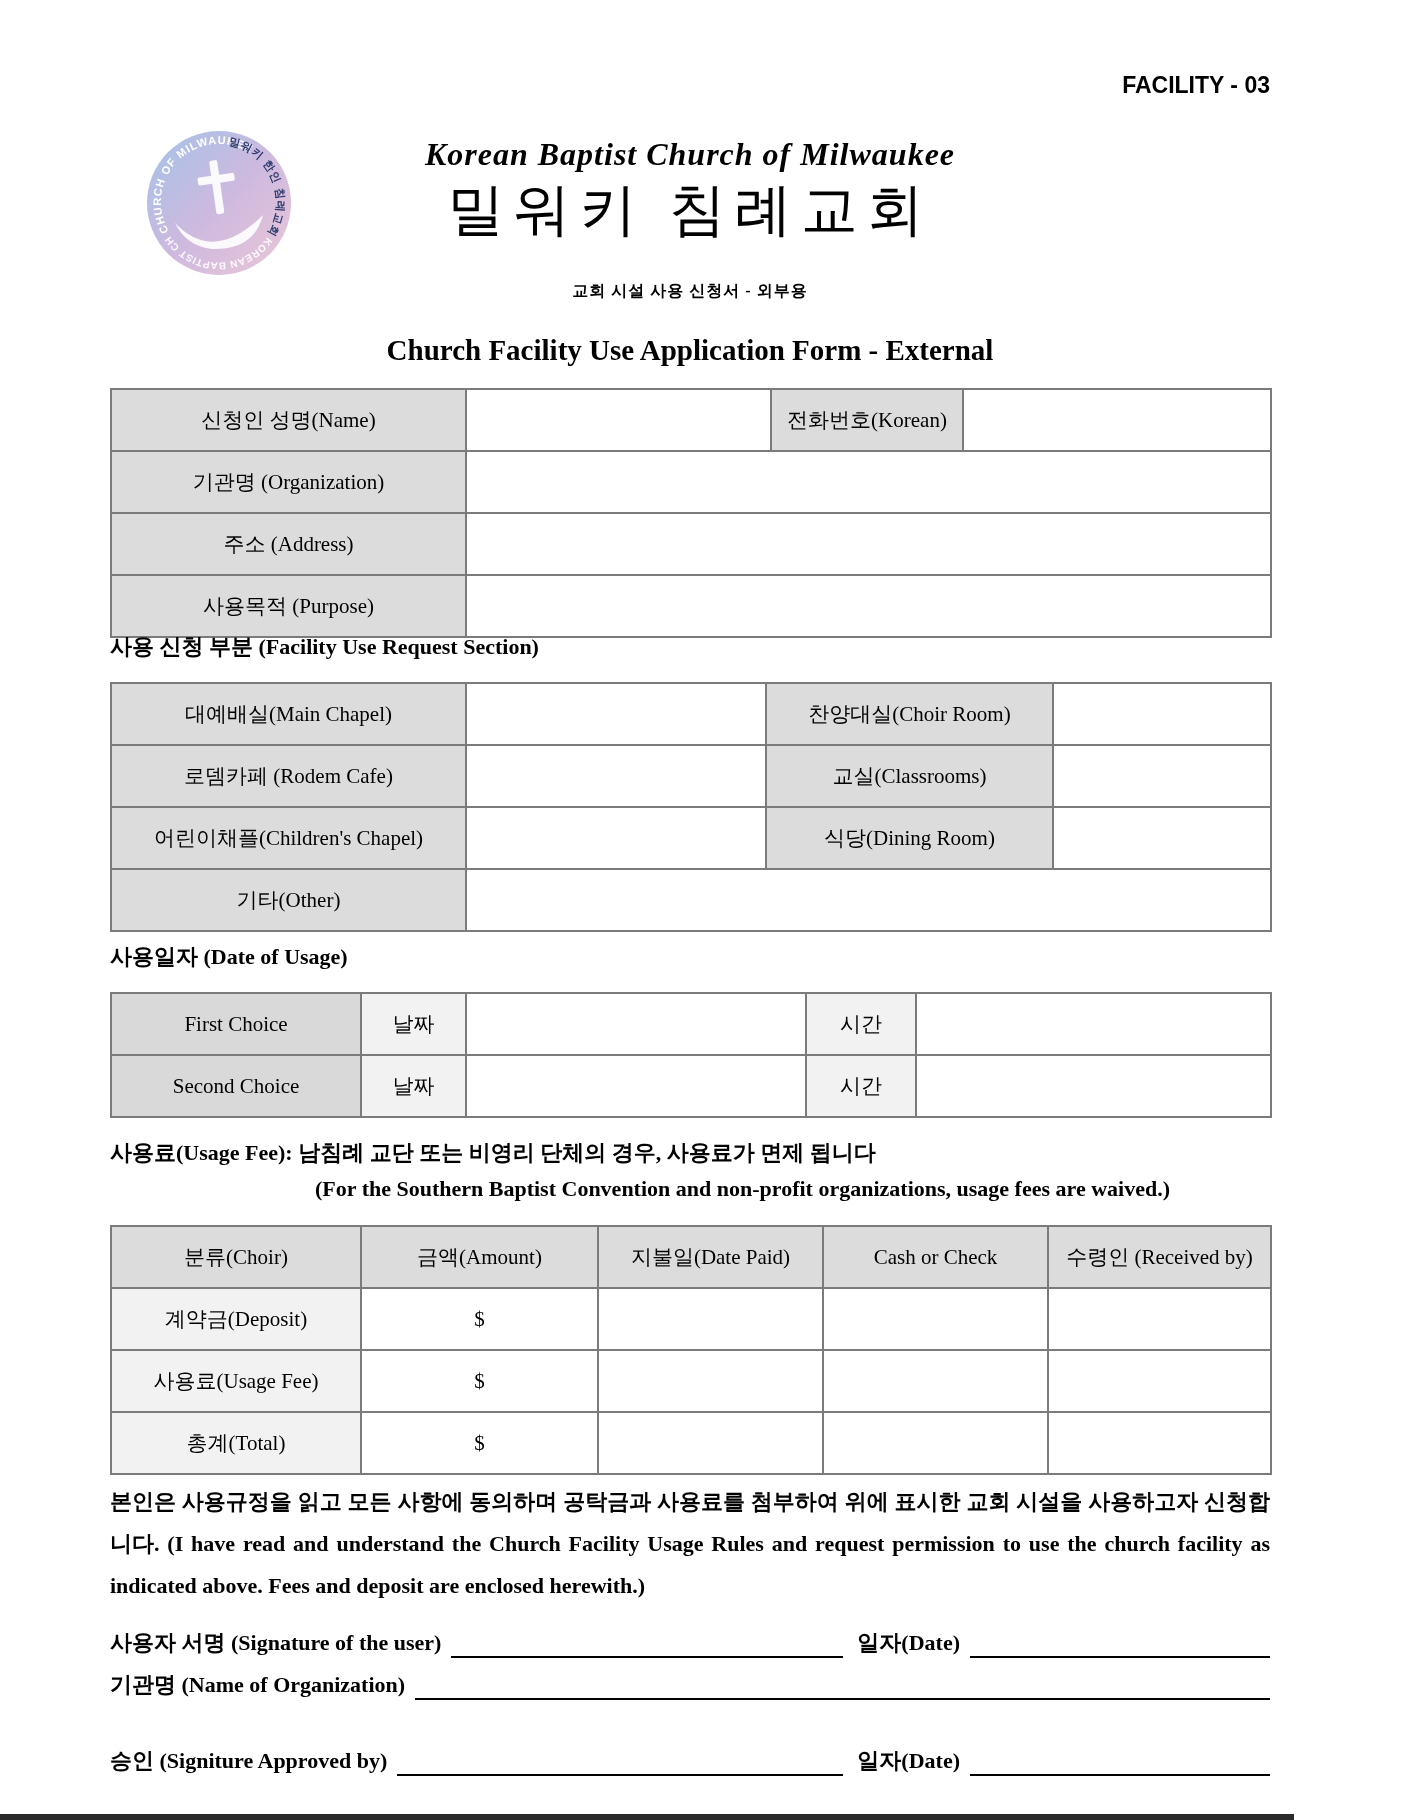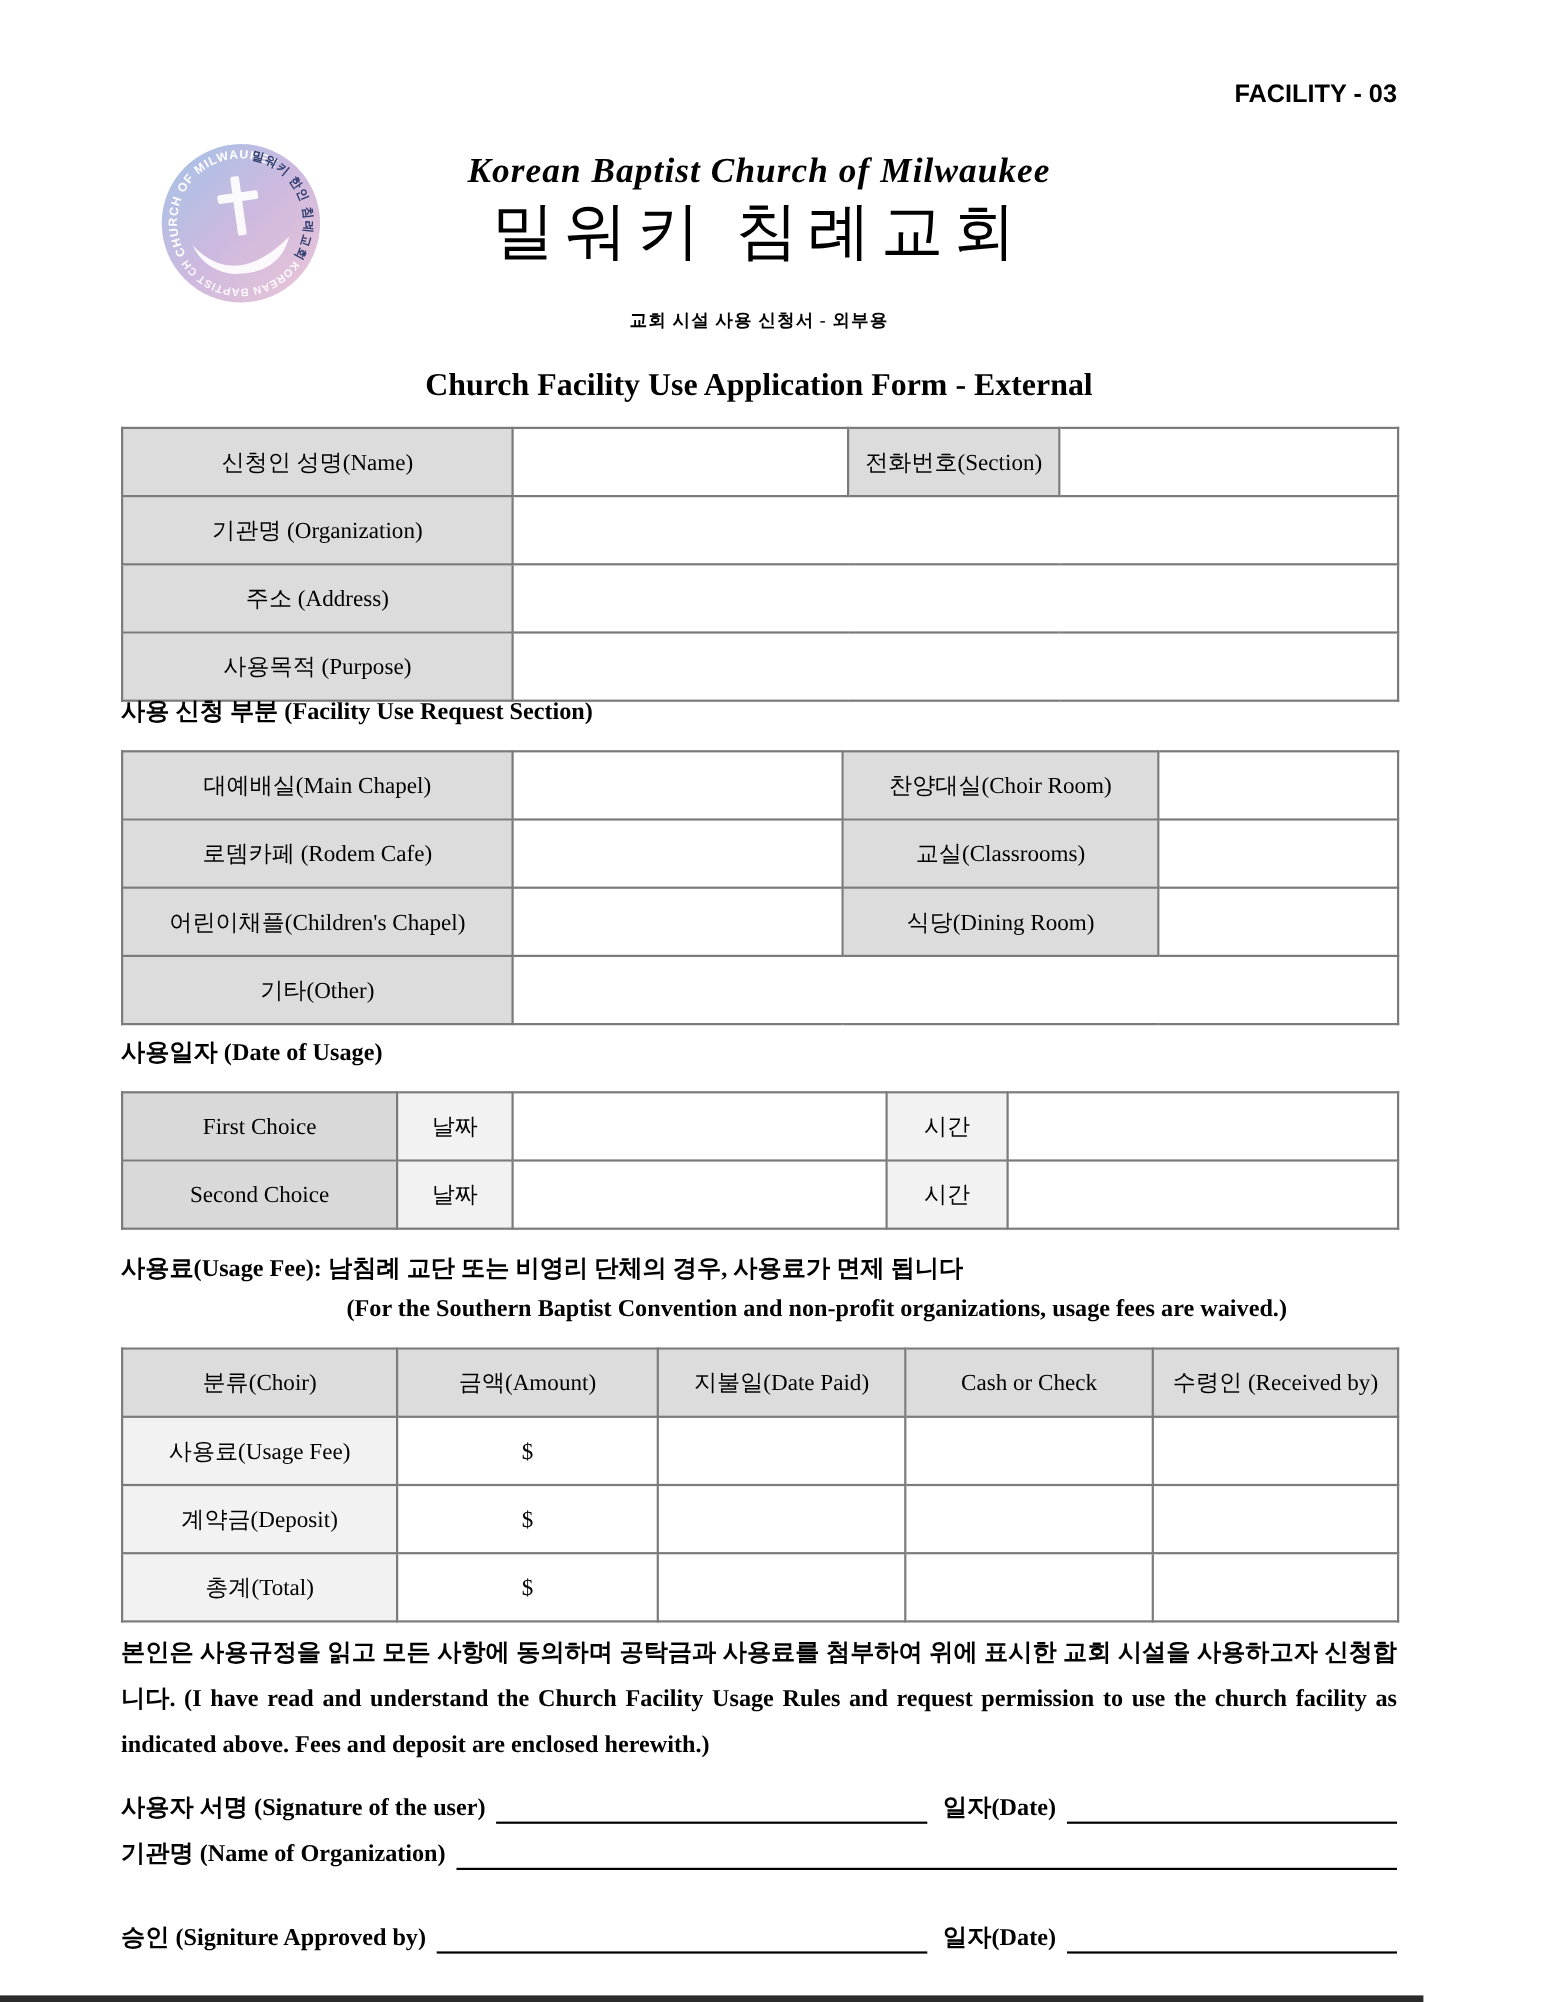--- a/index.html
+++ b/index.html
@@ -78,21 +78,21 @@
     <colgroup>
         <col style="width:355px">
         <col style="width:305px">
         <col style="width:192px">
         <col style="width:308px">
       </colgroup>
     <tbody>
         <tr style="height:52px">
       <td class="lbl">신청인 성명(Name)</td>
       <td class="fill"></td>
-      <td class="lbl">전화번호(Section)</td>
+      <td class="lbl">전화번호(Korean)</td>
       <td class="fill"></td>
     </tr>
     <tr style="height:52px">
       <td class="lbl">기관명 (Organization)</td>
       <td class="fill" colspan="3"></td>
     </tr>
     <tr style="height:52px">
       <td class="lbl">주소 (Address)</td>
       <td class="fill" colspan="3"></td>
     </tr>
@@ -179,28 +179,28 @@
       </colgroup>
     <tbody>
         <tr style="height:55px">
       <td class="lbl">분류(Choir)</td>
       <td class="lbl">금액(Amount)</td>
       <td class="lbl">지불일(Date Paid)</td>
       <td class="lbl">Cash or Check</td>
       <td class="lbl">수령인 (Received by)</td>
     </tr>
     <tr style="height:54px">
+      <td class="lbl2">계약금(Deposit)</td>
+      <td class="amt">$</td>
+      <td class="fill"></td>
+      <td class="fill"></td>
+      <td class="fill"></td>
+    </tr>
+    <tr style="height:54px">
       <td class="lbl2">사용료(Usage Fee)</td>
-      <td class="amt">$</td>
-      <td class="fill"></td>
-      <td class="fill"></td>
-      <td class="fill"></td>
-    </tr>
-    <tr style="height:54px">
-      <td class="lbl2">계약금(Deposit)</td>
       <td class="amt">$</td>
       <td class="fill"></td>
       <td class="fill"></td>
       <td class="fill"></td>
     </tr>
     <tr style="height:54px">
       <td class="lbl2">총계(Total)</td>
       <td class="amt">$</td>
       <td class="fill"></td>
       <td class="fill"></td>

